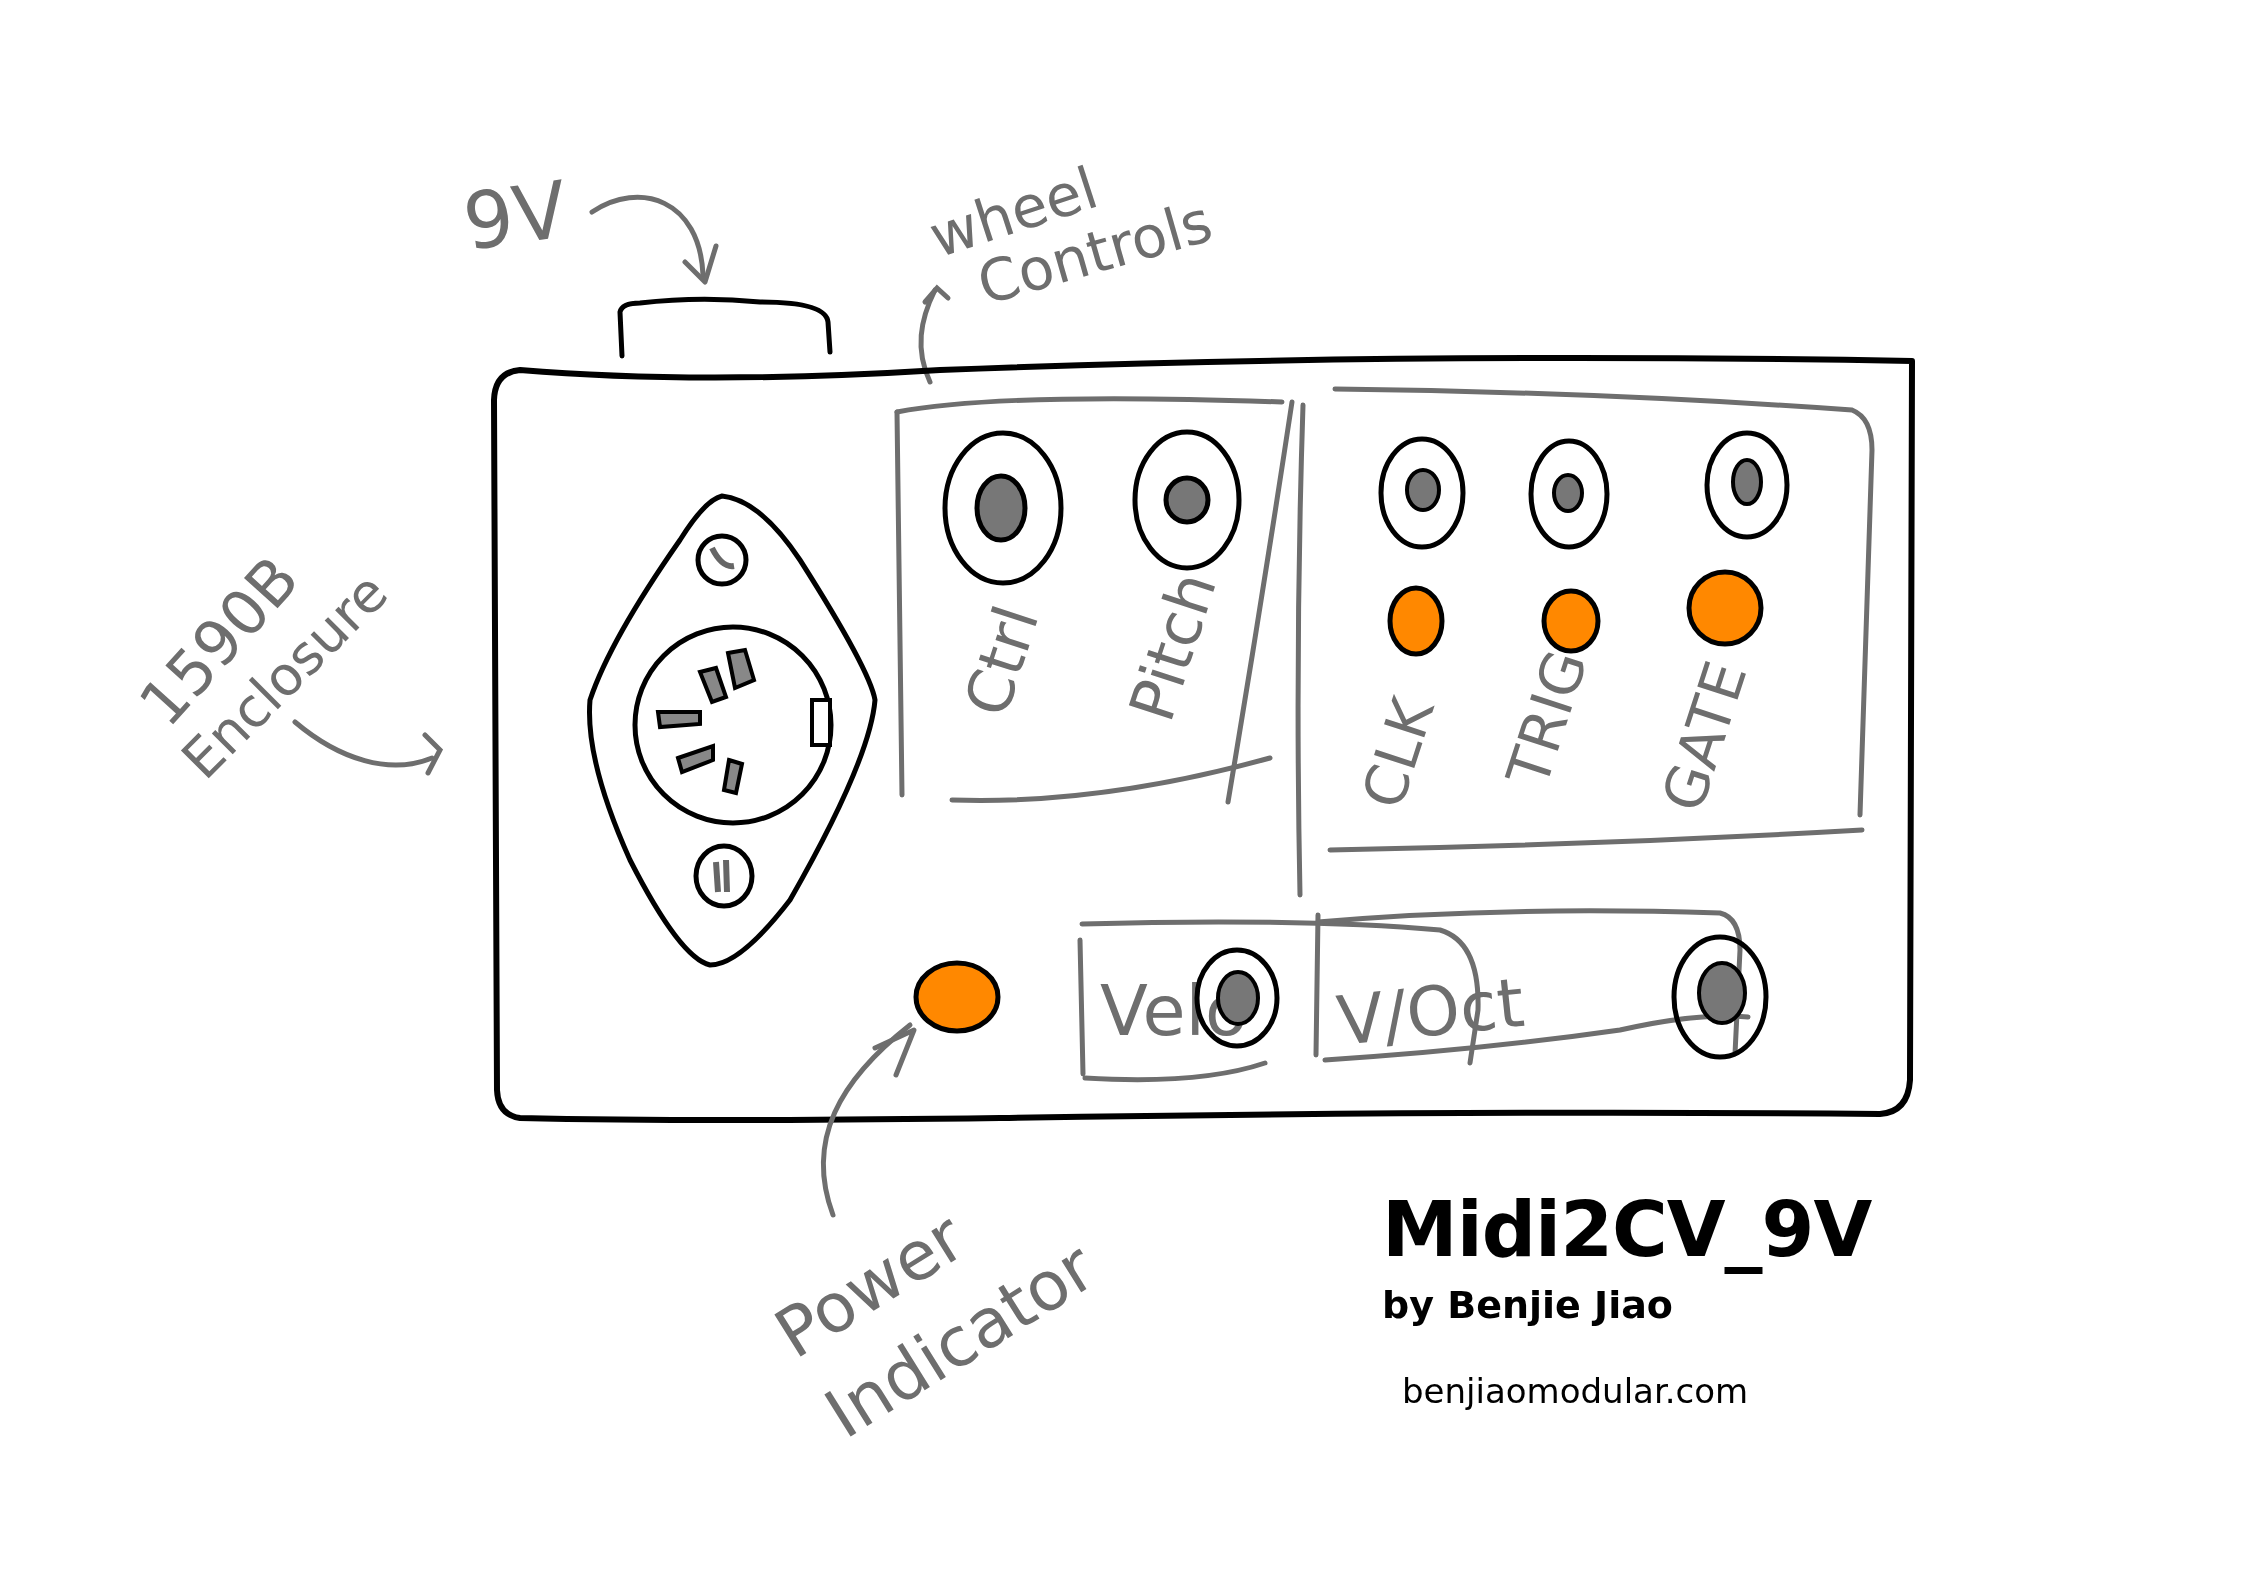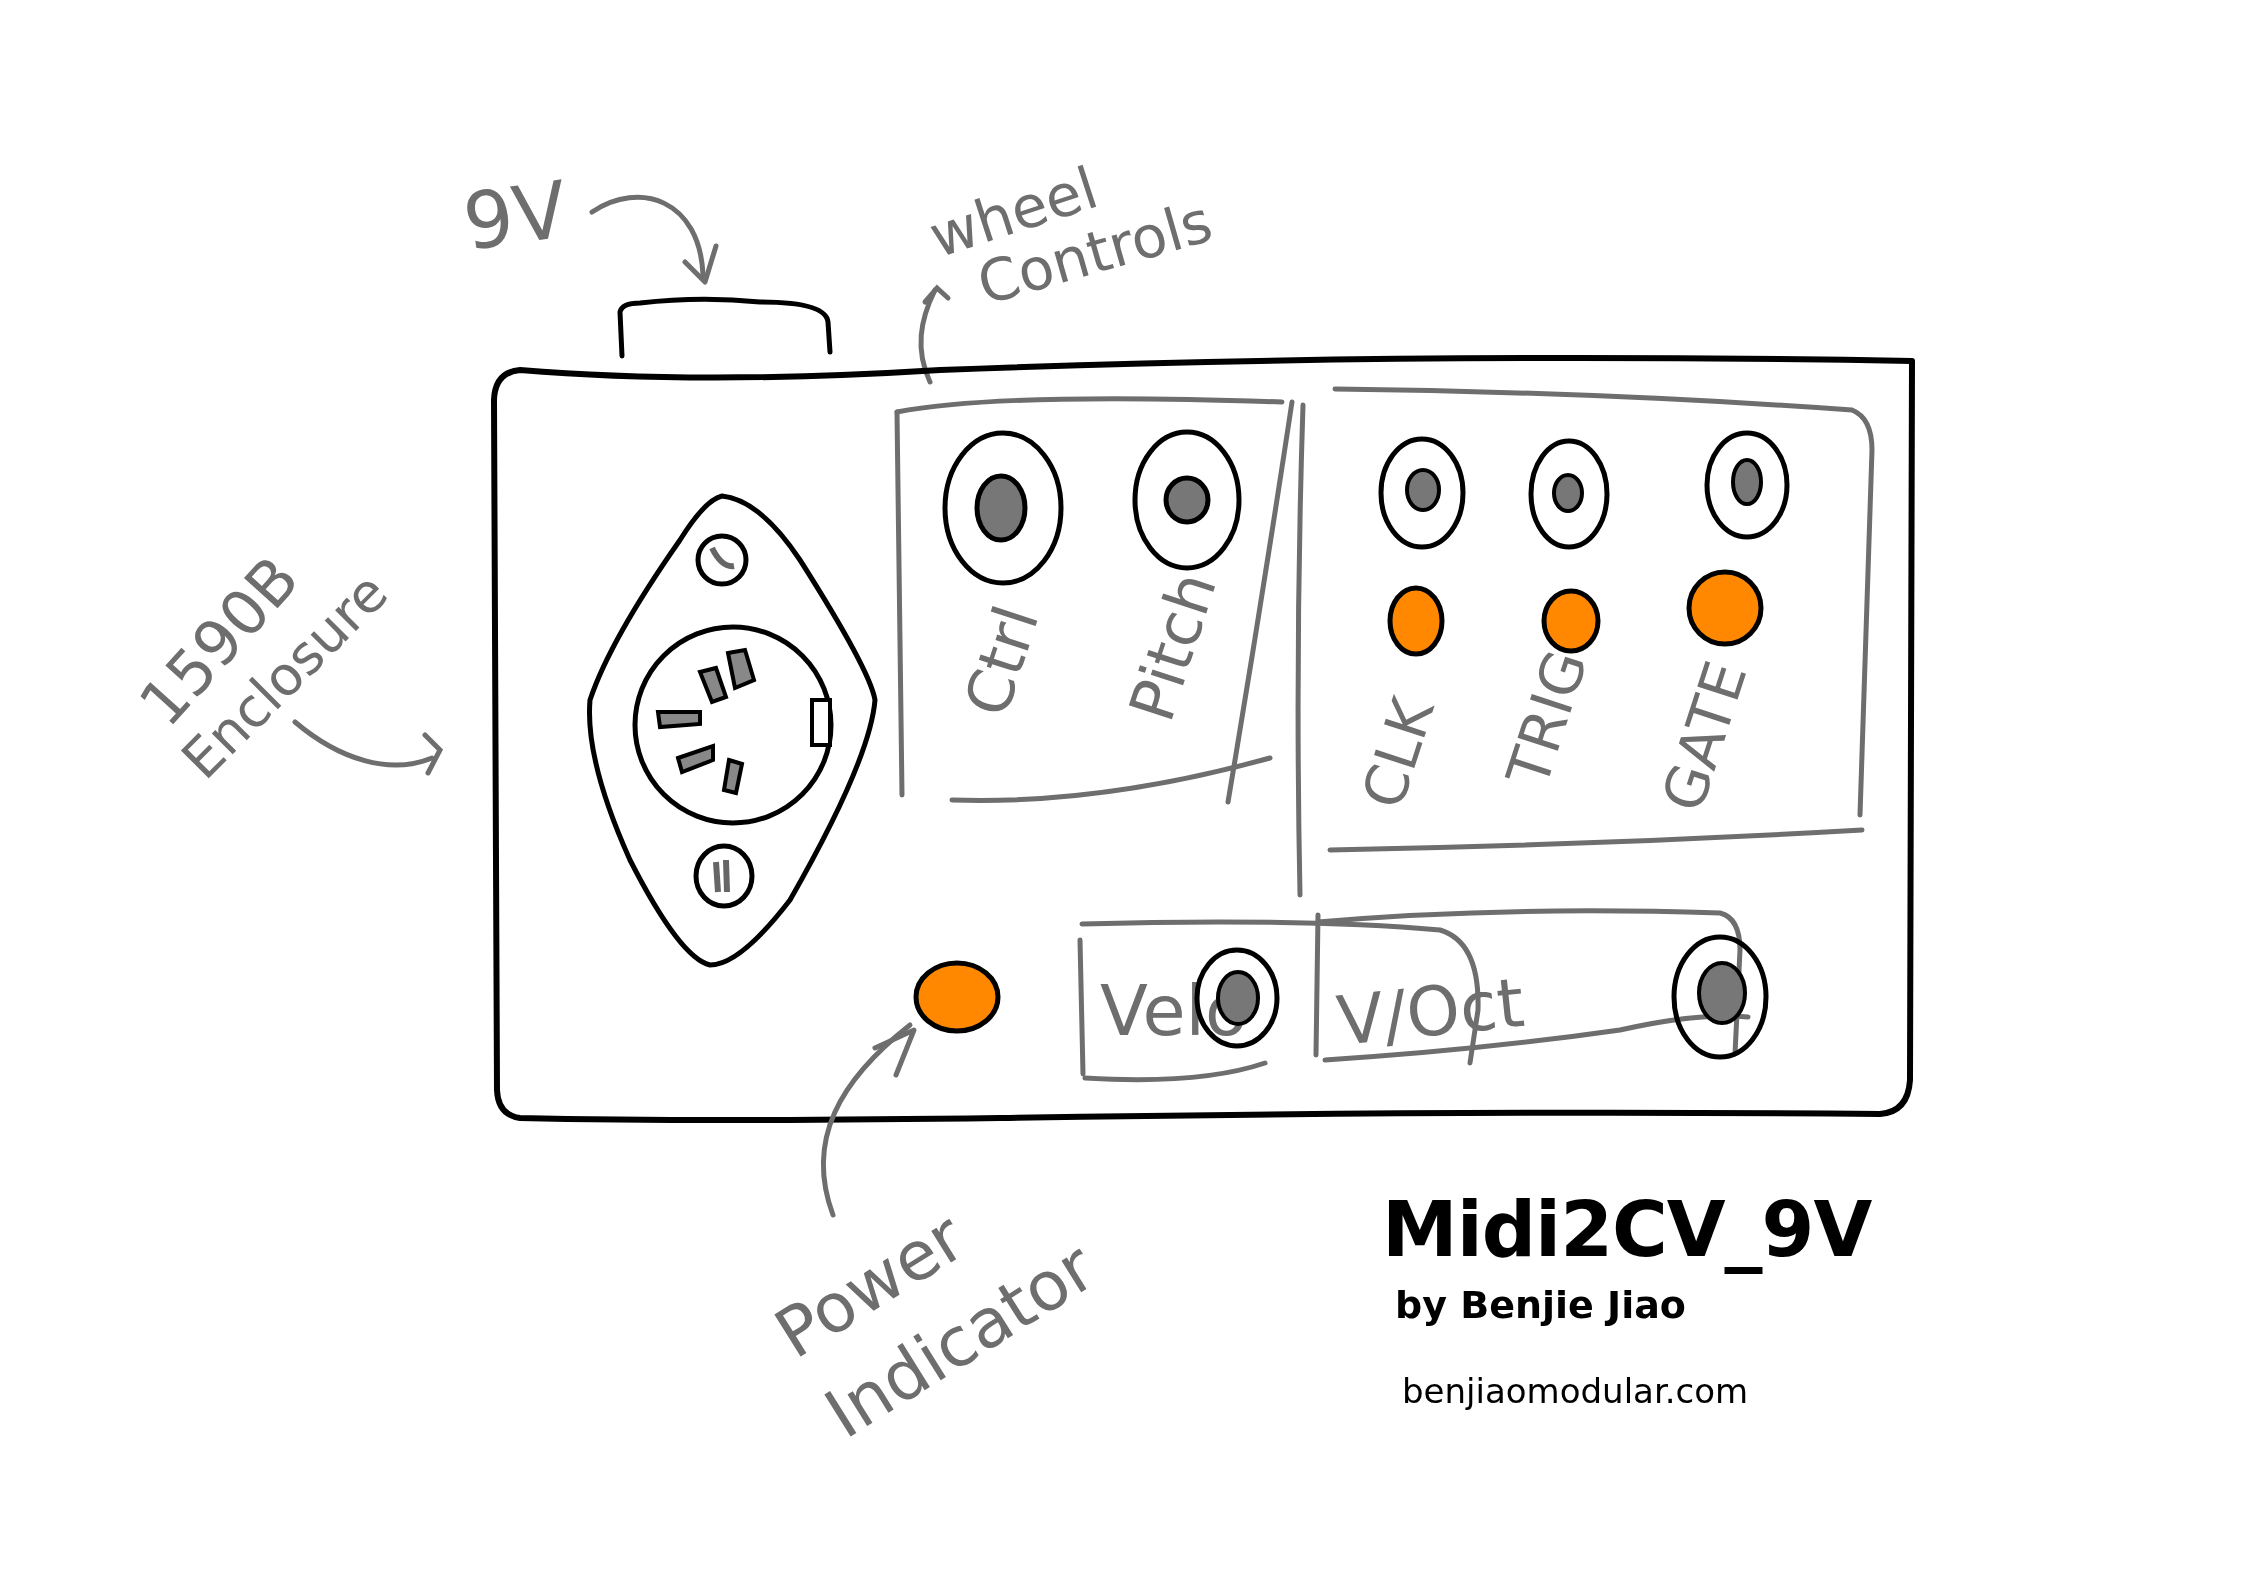--- a/index.html
+++ b/index.html
@@ -4,21 +4,21 @@
 <style>
   html, body { margin: 0; padding: 0; background: #ffffff; }
   body { width: 2245px; height: 1587px; position: relative; overflow: hidden;
          font-family: "DejaVu Sans", sans-serif; }
   #sketch { position: absolute; left: 0; top: 0; }
   .hand { font-family: "DejaVu Sans", sans-serif; fill: #6e6e6e; font-weight: normal; }
   .title-block { position: absolute; left: 1382px; top: 1192px; color: #000; }
   .title { font-family: "DejaVu Sans", sans-serif; font-weight: bold; font-size: 76px;
            letter-spacing: -1px; line-height: 1; margin: 0; text-align: center; }
   .author { font-family: "DejaVu Sans", sans-serif; font-weight: bold; font-size: 38px;
-            margin-top: 18px; line-height: 1; margin-left: 13px; }
+            margin-top: 18px; line-height: 1; }
   .site { font-family: "DejaVu Sans", sans-serif; font-size: 34px; margin-top: 50px; line-height: 1; margin-left: 20px; }
 </style>
 </head>
 <body>
 
 <svg id="sketch" width="2245" height="1587" viewBox="0 0 2245 1587" xmlns="http://www.w3.org/2000/svg">
 
   <g>
     <text class="hand" x="468" y="250" font-size="78" transform="rotate(-8 468 250)">9V</text>
     <path d="M592 212 C 640 180, 700 200, 703 275" stroke="#6e6e6e" stroke-width="5" fill="none" stroke-linecap="round"></path>

